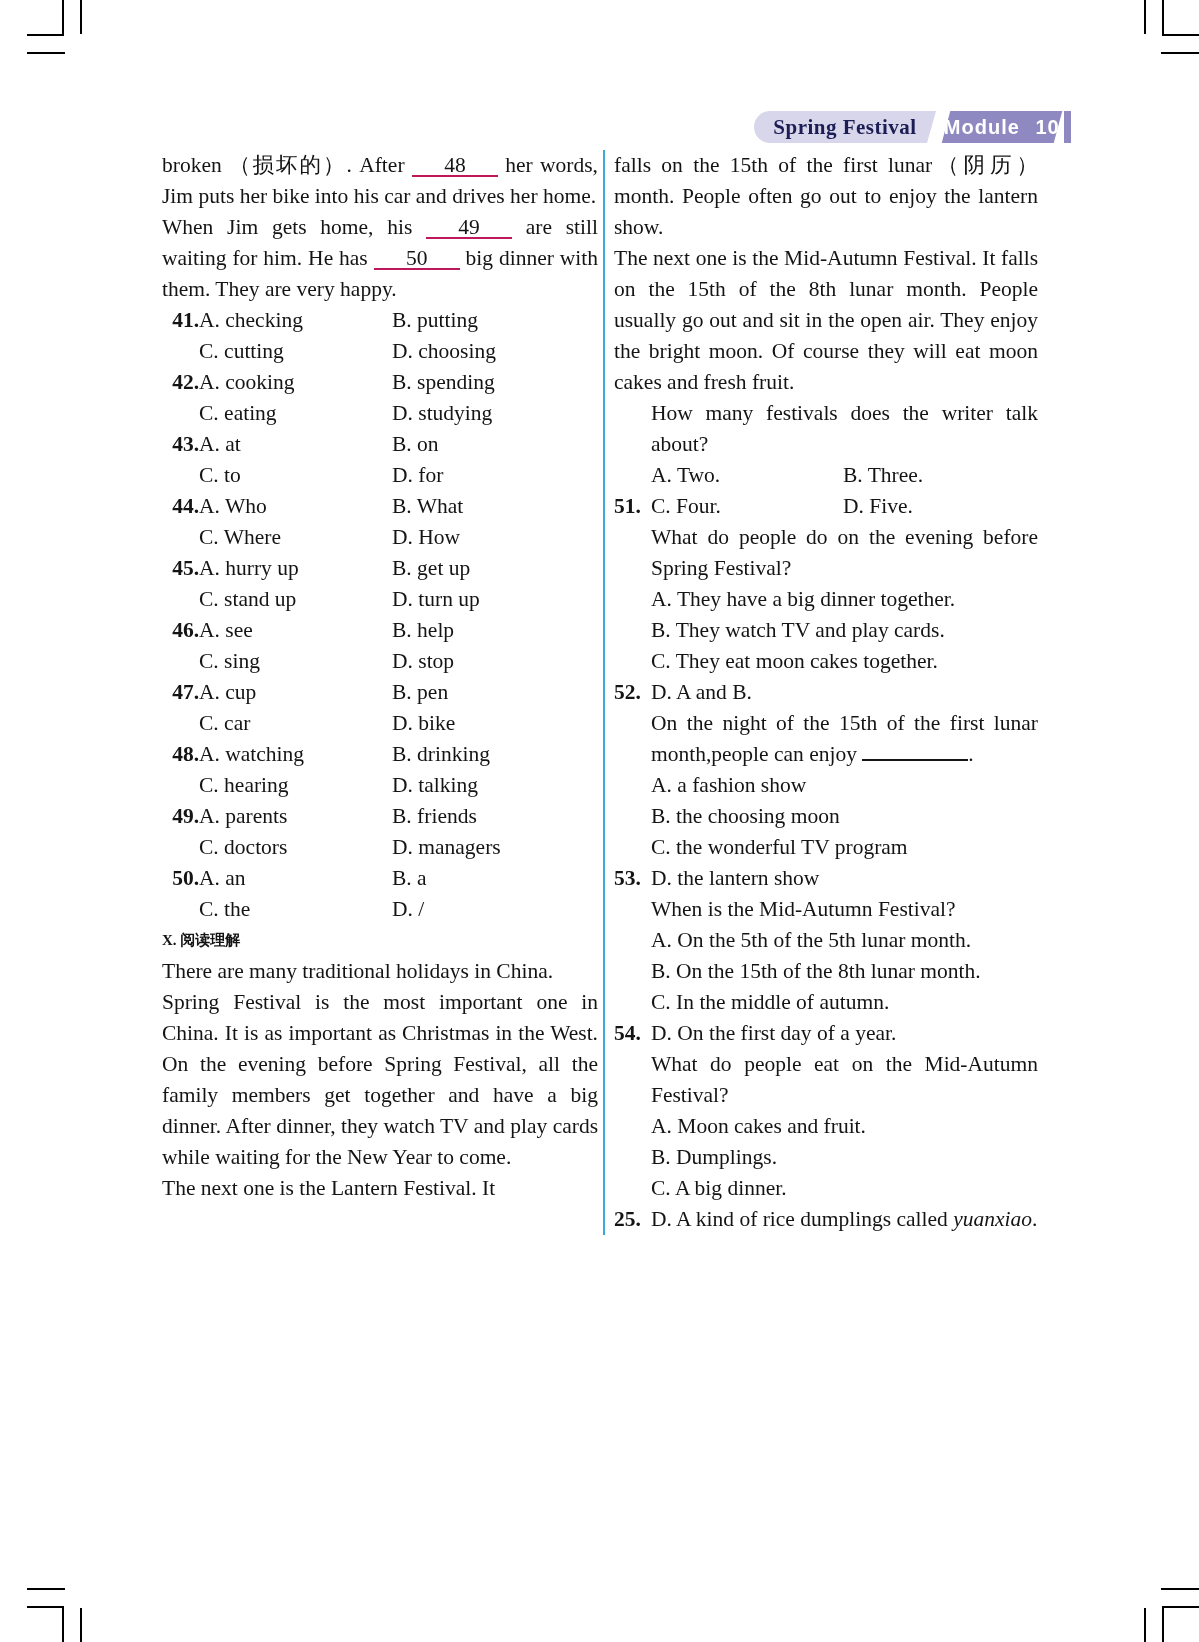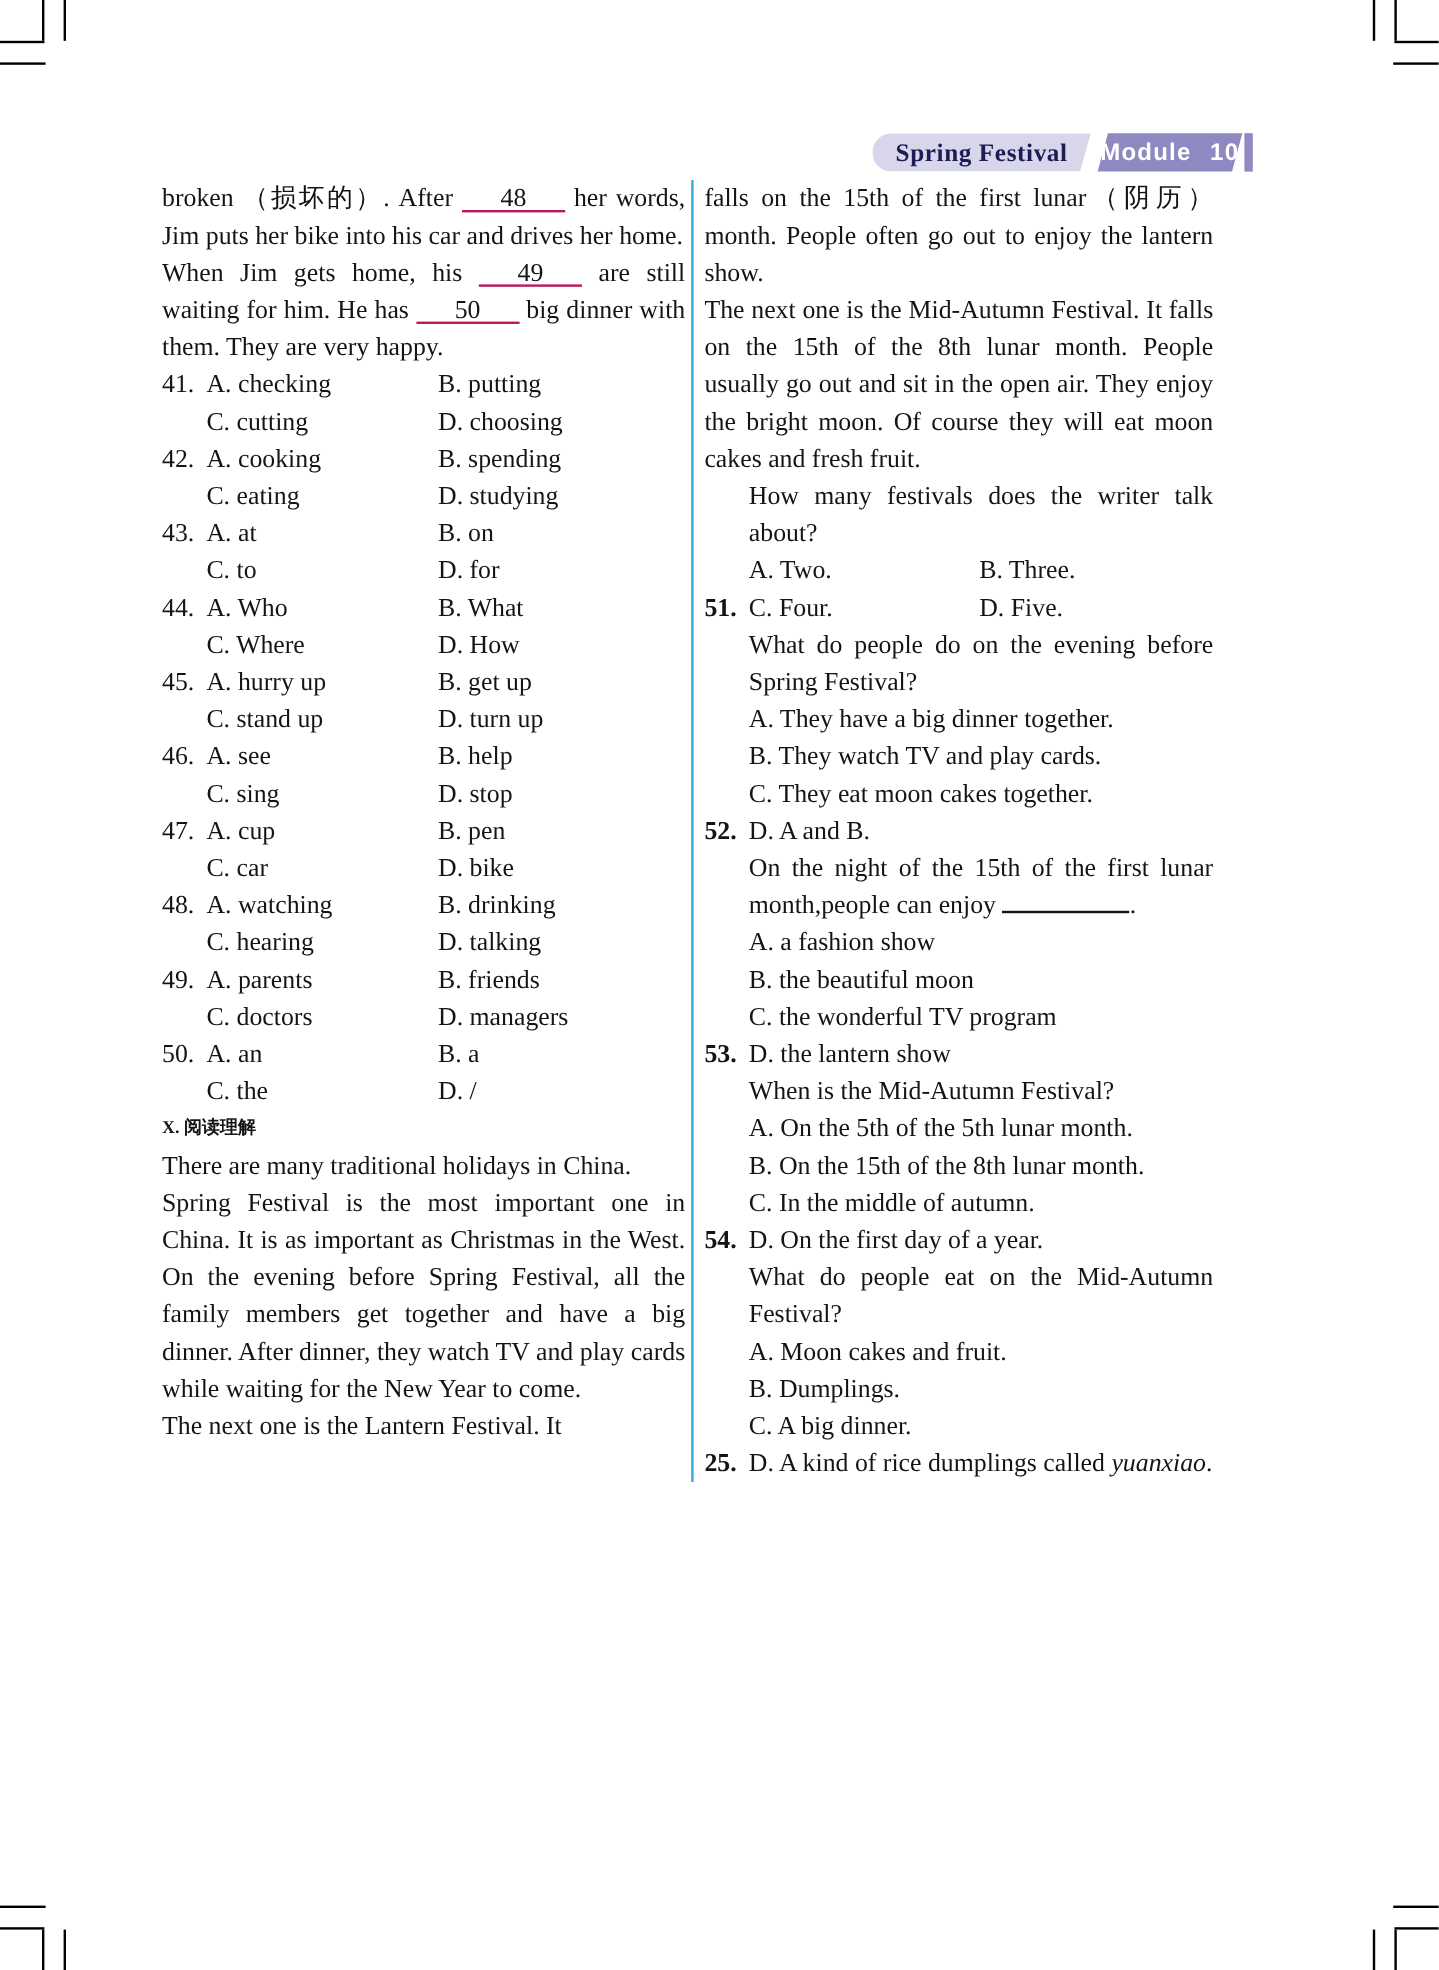--- a/index.html
+++ b/index.html
@@ -1,21 +1,21 @@
 <!DOCTYPE html>
 <html style="--pill-bg: #d8d6ea; --banner-bg: #8e8ac1; --header-text: #1d1d55; --divider: #3aa9dc; --body-text: #141414;"><head>
 <meta charset="utf-8">
 <style>
   html,body{margin:0;padding:0;}
   body{
     width:1199px;height:1642px;background:#ffffff;position:relative;overflow:hidden;
     font-family:"Liberation Serif","DejaVu Serif",serif;
     color:var(--body-text,#141414);
   }
-  .page{position:absolute;inset:0;}
+  .page{position:absolute;inset:0;margin-left:27px;}
 
   
   .corner{position:absolute;width:60px;height:60px;}
   .corner div{position:absolute;background:#000;}
   .corner .v1,.corner .v2{width:2px;height:34px;}
   .corner .h1{height:2px;width:37px;}
   .corner .h2{height:2px;width:38px;}
   .corner.tl{top:0;left:0;}
   .tl .v1{left:35px;top:0;} .tl .v2{left:53px;top:0;}
   .tl .h1{left:0;top:34px;} .tl .h2{left:0;top:52px;}
@@ -61,21 +61,21 @@
   .body-par{margin:0;font-size:21.5px;line-height:31px;text-align:justify;}
   .blank-num{
     display:inline-block;min-width:86px;border-bottom:2px solid #be185d;
     text-align:center;line-height:20px;
   }
   .blank-line{display:inline-block;width:106px;border-bottom:2px solid #141414;}
 
   .section-heading{font-weight:bold;font-size:15px;line-height:31px;}
 
   .mcq{display:flex;font-size:21.5px;line-height:31px;}
-  .mcq-num{width:37px;flex:none;font-weight:normal;}
+  .mcq-num{width:37px;flex:none;font-weight:bold;text-align:right;}
   .mcq-opts{flex:1;display:grid;grid-template-columns:193px 1fr;}
 
   .rq{display:flex;font-size:21.5px;line-height:31px;align-items:flex-end;}
   .rq-num{width:37px;flex:none;font-weight:bold;}
   .rq-body{flex:1;}
   .rq-question{text-align:justify;}
   .rq-opts.stacked .opt{padding-left:30px;text-indent:-30px;text-align:justify;}
   .rq-opts.grid{display:grid;grid-template-columns:192px 1fr;}
 </style>
 </head>
@@ -253,21 +253,21 @@
                 <div class="opt">D. A and B.</div>
               </div>
             </div>
           </div>
           <div class="rq">
             <div class="rq-num">53.</div>
             <div class="rq-body">
               <div class="rq-question">On the night of the 15th of the first lunar month,people can enjoy <span class="blank-line"></span>.</div>
               <div class="rq-opts stacked">
                 <div class="opt">A. a fashion show</div>
-                <div class="opt">B. the beautiful moon</div>
+                <div class="opt">B. the choosing moon</div>
                 <div class="opt">C. the wonderful TV program</div>
                 <div class="opt">D. the lantern show</div>
               </div>
             </div>
           </div>
           <div class="rq">
             <div class="rq-num">54.</div>
             <div class="rq-body">
               <div class="rq-question">When is the Mid-Autumn Festival?</div>
               <div class="rq-opts stacked">

